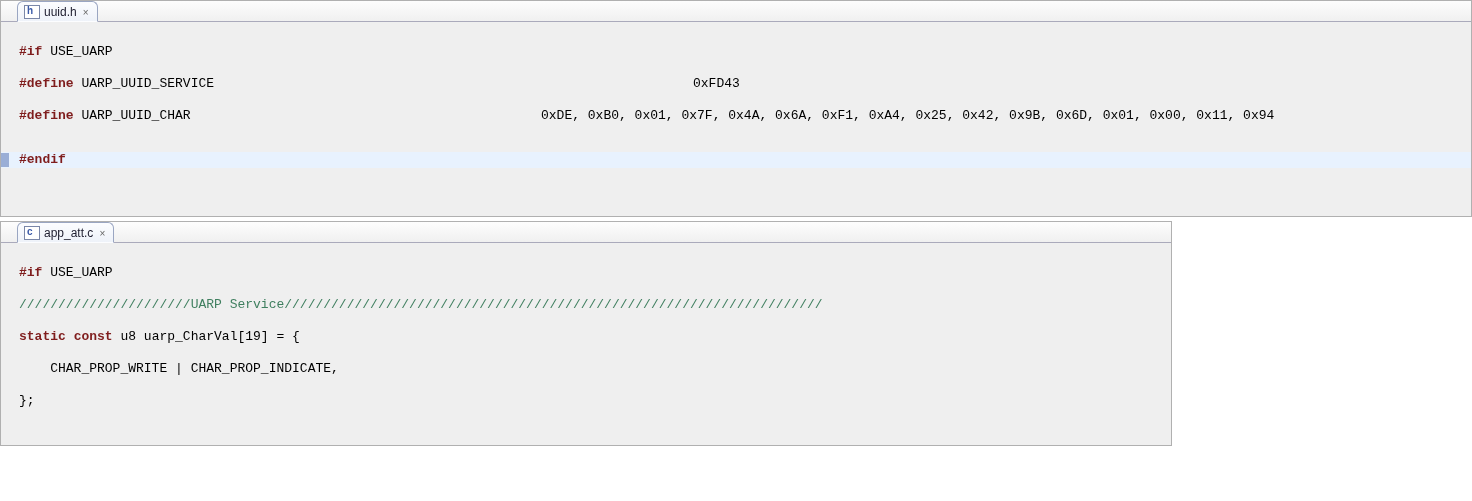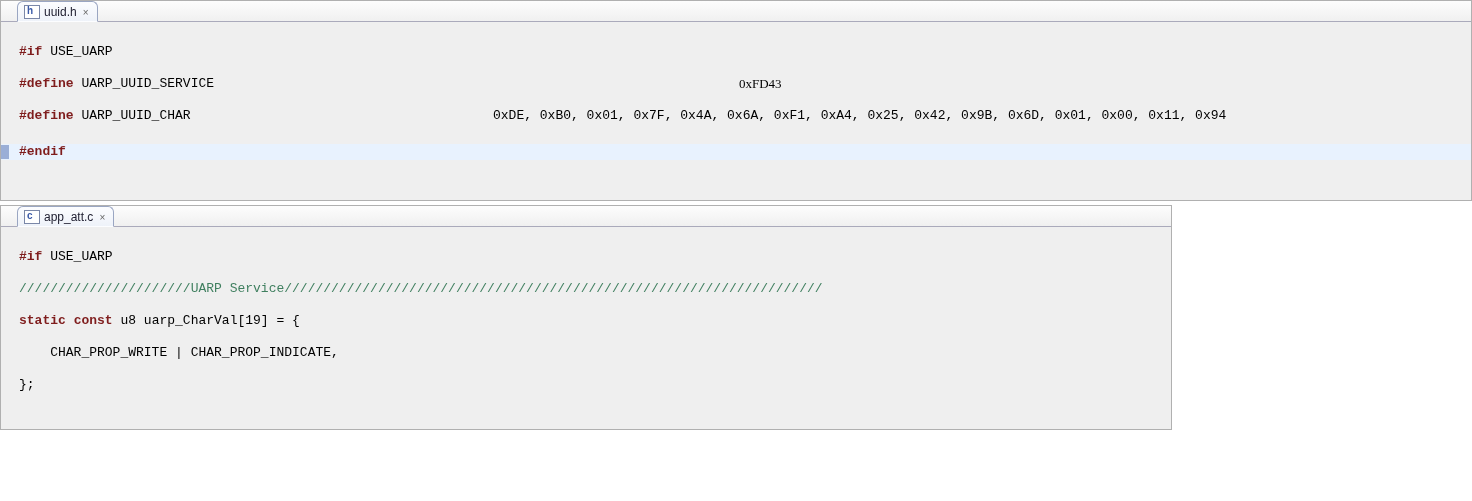--- a/index.html
+++ b/index.html
@@ -84,41 +84,41 @@
     white-space: pre;
     position: relative;
     min-height: 60px;
   }
   .line { display: block; position: relative; padding-left: 14px;}
   .kw { color: #7f1d1d; font-weight: bold; }  
   .cmt { color: #3f7f5f; }                     
   .hl-line {
     background: #e8f2fe;
     display: block;
-    margin: 4px -4px;
+    margin: 12px -4px;
     padding: 0 4px 0 18px;
   }
   .pane1 { margin: 0 0 4px 0; }
   .pane2 { width: 1170px; margin: 0 0 4px 0; }
 </style>
 </head>
 <body>
 
 <div class="editor-pane pane1">
   <div class="tab-bar">
     <div class="tab">
       <span class="icon icon-h"></span>
       <span>uuid.h</span>
       <span class="close-x">×</span>
     </div>
   </div>
   <div class="code-area">
 <span class="line"><span class="kw">#if</span><span> USE_UARP</span></span>
-<span class="line"><span class="kw">#define</span><span> UARP_UUID_SERVICE</span><span style="display:inline-block;position:absolute;left:734px;font-family:Liberation Serif, serif;">0xFD43</span></span>
-<span class="line"><span class="kw">#define</span><span> UARP_UUID_CHAR</span><span style="display:inline-block;position:absolute;left:488px;">0xDE, 0xB0, 0x01, 0x7F, 0x4A, 0x6A, 0xF1, 0xA4, 0x25, 0x42, 0x9B, 0x6D, 0x01, 0x00, 0x11, 0x94</span></span>
+<span class="line"><span class="kw">#define</span><span> UARP_UUID_SERVICE</span><span style="display:inline-block;position:absolute;left:688px;">0xFD43</span></span>
+<span class="line"><span class="kw">#define</span><span> UARP_UUID_CHAR</span><span style="display:inline-block;position:absolute;left:536px;">0xDE, 0xB0, 0x01, 0x7F, 0x4A, 0x6A, 0xF1, 0xA4, 0x25, 0x42, 0x9B, 0x6D, 0x01, 0x00, 0x11, 0x94</span></span>
 <span class="hl-line" style="position:relative;"><span style="position:absolute;left:0;top:1px;width:8px;height:14px;background:#9aaed6;"></span><span class="kw">#endif</span></span>
   </div>
 </div>
 
 <div class="editor-pane pane2">
   <div class="tab-bar">
     <div class="tab">
       <span class="icon icon-c"></span>
       <span>app_att.c</span>
       <span class="close-x">×</span>

